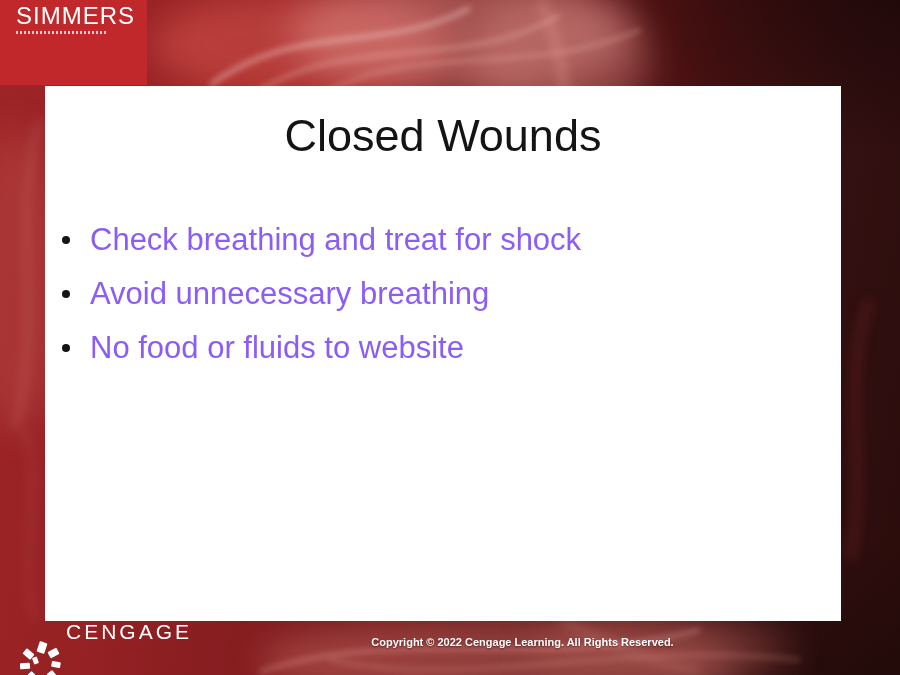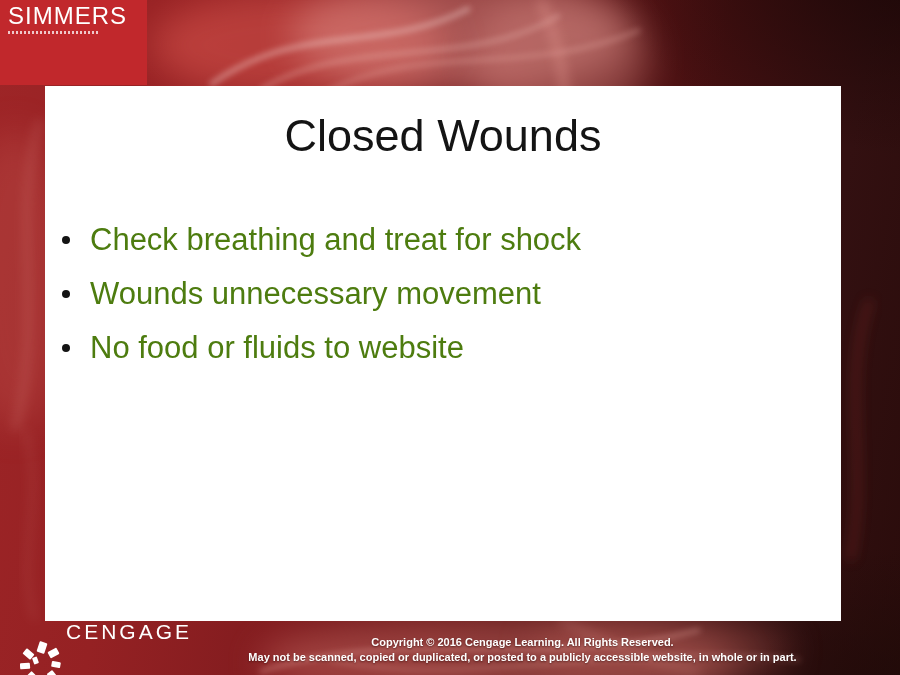--- a/index.html
+++ b/index.html
@@ -10,21 +10,21 @@
       radial-gradient(ellipse 560px 320px at 105% -6%, rgba(26,6,6,0.9) 0%, rgba(26,6,6,0) 62%),
       radial-gradient(ellipse 420px 260px at 102% 104%, rgba(30,10,8,0.85) 0%, rgba(30,10,8,0) 60%),
       linear-gradient(100deg, #9e2527 0%, #952123 20%, #811c1f 38%, #621416 55%, #451011 72%, #331011 86%, #2a0c0b 100%);
   }
   .smoke { position:absolute; left:0; top:0; z-index:1; }
 
   
   .logo-box {
     position:absolute; left:0; top:0; width:147px; height:85px;
     background:#c1282c; z-index:3; color:#fff;
-    padding:3px 0 0 8px; box-sizing:border-box;
+    padding:3px 0 0 16px; box-sizing:border-box;
   }
   .logo-series { font-size:24px; font-weight:300; letter-spacing:1px; line-height:25px; }
   .logo-acronym { font-size:42px; font-weight:800; letter-spacing:0px; line-height:34px; margin-top:0px; }
   .logo-microtext {
     width:92px; height:3px; margin-top:3px; opacity:0.75;
     background:repeating-linear-gradient(90deg, #ffffff 0 2px, rgba(255,255,255,0) 2px 4px);
   }
   .logo-subtitle { font-size:20px; font-weight:700; line-height:20px; margin-top:1px; letter-spacing:0.2px; }
 
   
@@ -32,21 +32,21 @@
     position:absolute; left:45px; top:86px; width:796px; height:535px;
     background:#ffffff; z-index:2;
   }
   .slide-title {
     margin:25px 0 0 0; text-align:center;
     font-size:45px; font-weight:400; color:#141414; line-height:50px;
   }
   .bullets { margin:62px 0 0 0; padding:0; list-style:none; }
   .bullets li {
     position:relative; padding-left:45px; margin-bottom:20px;
-    font-size:31px; line-height:34px; color:#4d7c0f;
+    font-size:31px; line-height:34px; color:#8b5cf6;
   }
   .bullets li::before {
     content:""; position:absolute; left:17px; top:13px;
     width:8px; height:8px; border-radius:50%; background:#141414;
   }
 
   
   .cengage {
     position:absolute; left:20px; top:621px; z-index:3;
     display:flex; align-items:center; gap:4px; color:#fff;
@@ -99,21 +99,21 @@
 
   <div class="logo-box">
     <div class="logo-series">SIMMERS</div>
     <div class="logo-microtext"></div>
   </div>
 
   <div class="slide-panel">
     <h1 class="slide-title">Closed Wounds</h1>
     <ul class="bullets">
         <li>Check breathing and treat for shock</li>
-        <li>Wounds unnecessary movement</li>
+        <li>Avoid unnecessary breathing</li>
         <li>No food or fluids to website</li>
       </ul>
   </div>
 
   <div class="cengage">
     <span>
       <svg width="42" height="46" viewBox="0 0 42 46" aria-hidden="true">
         <g fill="#ffffff">
           <rect x="18" y="1" width="8" height="11" rx="1" transform="rotate(18 22 6.5)"></rect>
           <rect x="30" y="7" width="7" height="10" rx="1" transform="rotate(62 33.5 12)"></rect>
@@ -127,17 +127,16 @@
         </g>
       </svg>
     </span>
     <div class="cengage-text">
       <div class="cengage-name">CENGAGE</div>
       <div class="cengage-sub"><span>Learning</span><sup>®</sup></div>
     </div>
   </div>
 
   <div class="copyright">
-    <div>Copyright © 2016 Cengage Learning. All Rights Reserved.</div>
-    <div>May not be scanned, copied or duplicated, or posted to a publicly accessible website, in whole or in part.</div>
+    <div>Copyright © 2022 Cengage Learning. All Rights Reserved.</div>
   </div>
 
 </div>
 
 </body></html>

